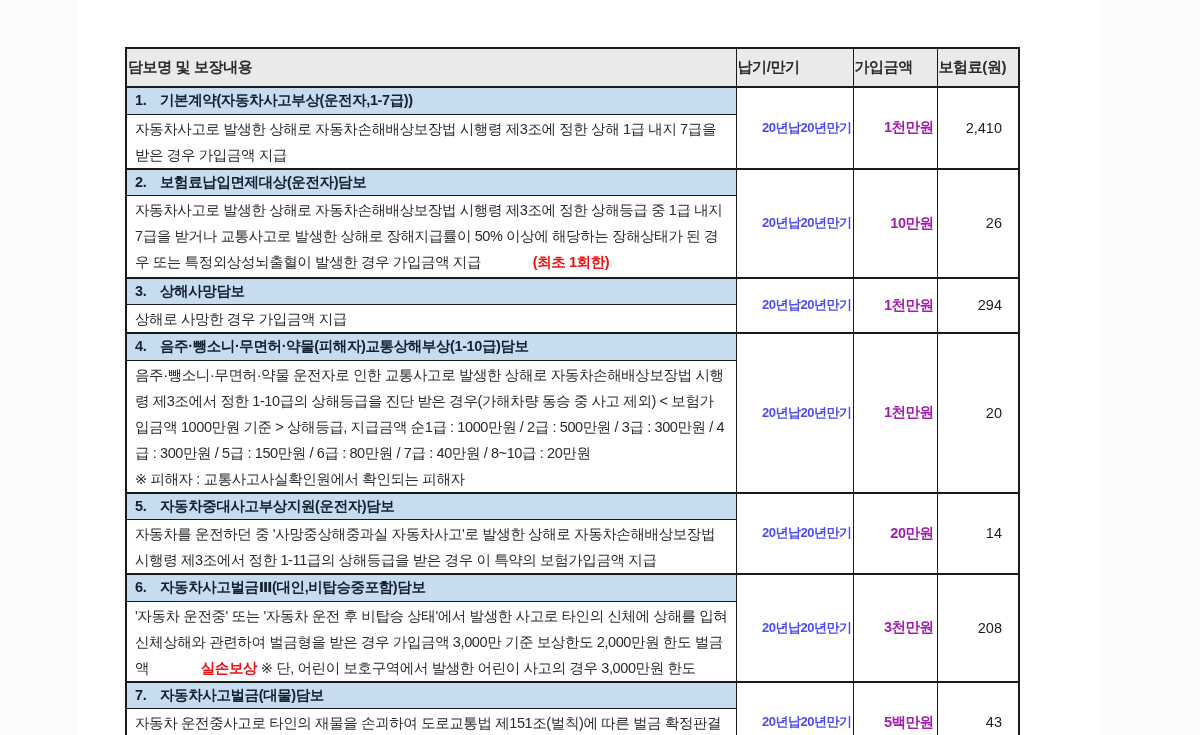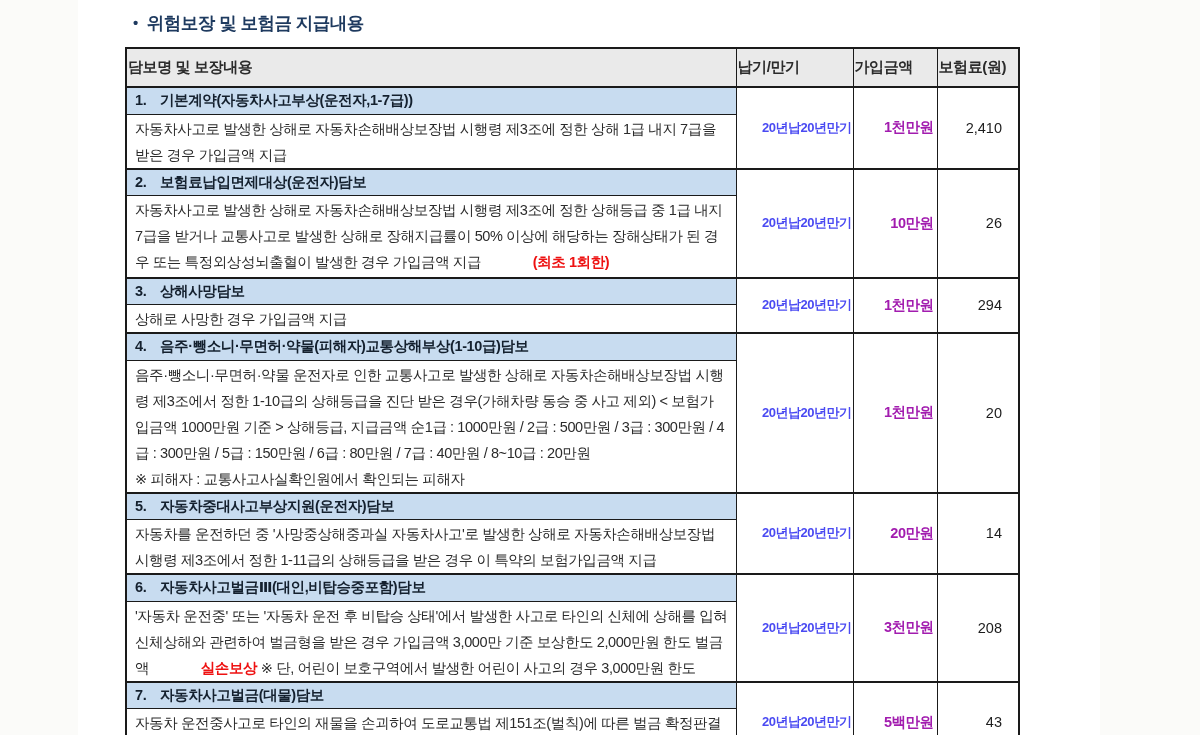--- a/index.html
+++ b/index.html
@@ -132,23 +132,20 @@
     letter-spacing: 0;
   }
 </style>
 </head>
 <body>
 
 <div class="page">
   <div class="margin-strip left"></div>
   <div class="margin-strip right"></div>
 
-  <div class="doc-title">
-    <span class="bullet">•</span><span>위험보장 및 보험금 지급내용</span>
-  </div>
 
   <table class="coverage">
     <colgroup>
       <col style="width:610px">
       <col style="width:117px">
       <col style="width:84px">
       <col style="width:82px">
     </colgroup>
     <thead>
       <tr>

